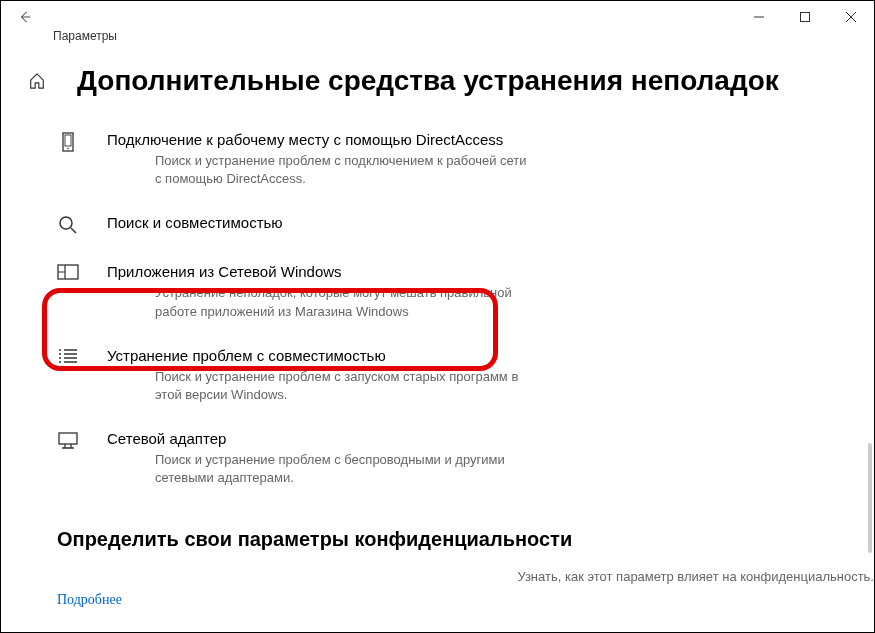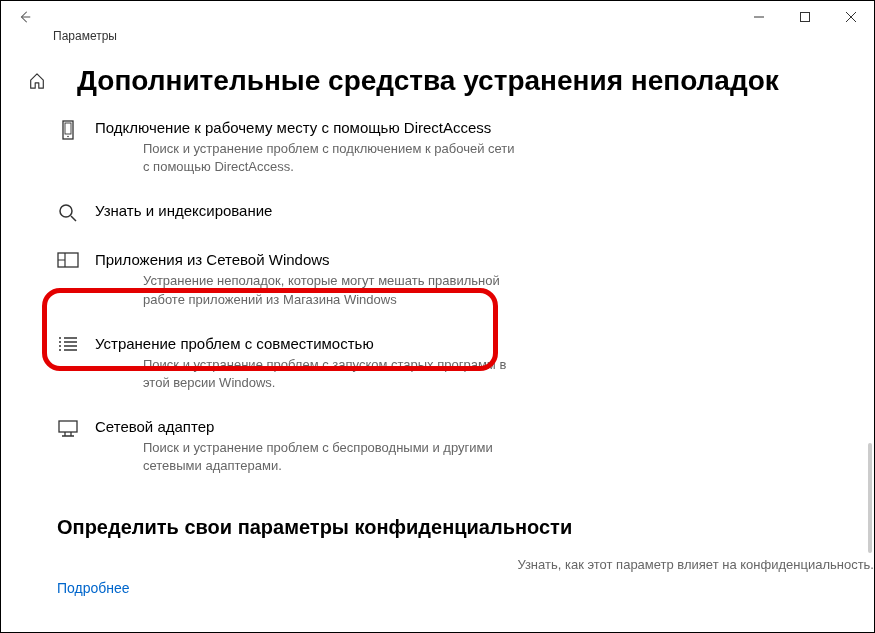--- a/index.html
+++ b/index.html
@@ -49,21 +49,21 @@
     .content {
       padding: 0 0 0 56px;
       position: relative;
       height: calc(100% - 32px);
       overflow: hidden;
     }
     .header-row {
       display: flex;
       align-items: center;
       margin-top: 32px;
-      margin-bottom: 12px;
+      margin-bottom: 24px;
       margin-left: -30px;
       text-align: center;
     }
     .home-icon {
       width: 20px;
       height: 20px;
       margin-right: 30px;
       display: flex;
       align-items: center;
       justify-content: center;
@@ -75,20 +75,21 @@
     }
     .troubleshoot-list {
       margin-top: 6px;
     }
     .troubleshoot-item {
       display: flex;
       padding: 10px 20px 14px 0;
       margin-bottom: 2px;
       cursor: pointer;
       position: relative;
+      gap: 12px;
     }
     .troubleshoot-icon {
       width: 22px;
       height: 22px;
       flex-shrink: 0;
       margin-right: 16px;
       margin-top: 1px;
       display: flex;
       align-items: flex-start;
       justify-content: center;
@@ -130,20 +131,21 @@
     .section-subtext {
       font-size: 13px;
       color: #666;
       margin-bottom: 8px;
       text-align: right;
     }
     .link-text {
       font-size: 14px;
       color: #0066cc;
       cursor: pointer;
+      font-family: Liberation Serif, serif;
     }
     .scrollbar-track {
       position: absolute;
       right: 2px;
       top: 410px;
       width: 4px;
       height: 110px;
       background: #ccc;
       border-radius: 2px;
     }
@@ -205,21 +207,21 @@
     </div>
 
     <div class="troubleshoot-item">
       <div class="troubleshoot-icon">
         <svg width="20" height="20" viewBox="0 0 20 20">
           <circle cx="8" cy="8" r="6" stroke="#333" stroke-width="1.5" fill="none"></circle>
           <path d="M13 13 L18 18" stroke="#333" stroke-width="1.5"></path>
         </svg>
       </div>
       <div class="troubleshoot-text">
-        <div class="troubleshoot-title">Узнать и индексирование</div>
+        <div class="troubleshoot-title">Поиск и совместимостью</div>
       </div>
     </div>
 
     <div class="troubleshoot-item">
       <div class="troubleshoot-icon">
         <svg width="22" height="18" viewBox="0 0 22 18">
           <rect x="1" y="1" width="20" height="14" stroke="#333" stroke-width="1.3" fill="none"></rect>
           <path d="M8 1 L8 15 M1 8 L8 8" stroke="#333" stroke-width="1.2"></path>
         </svg>
       </div>

